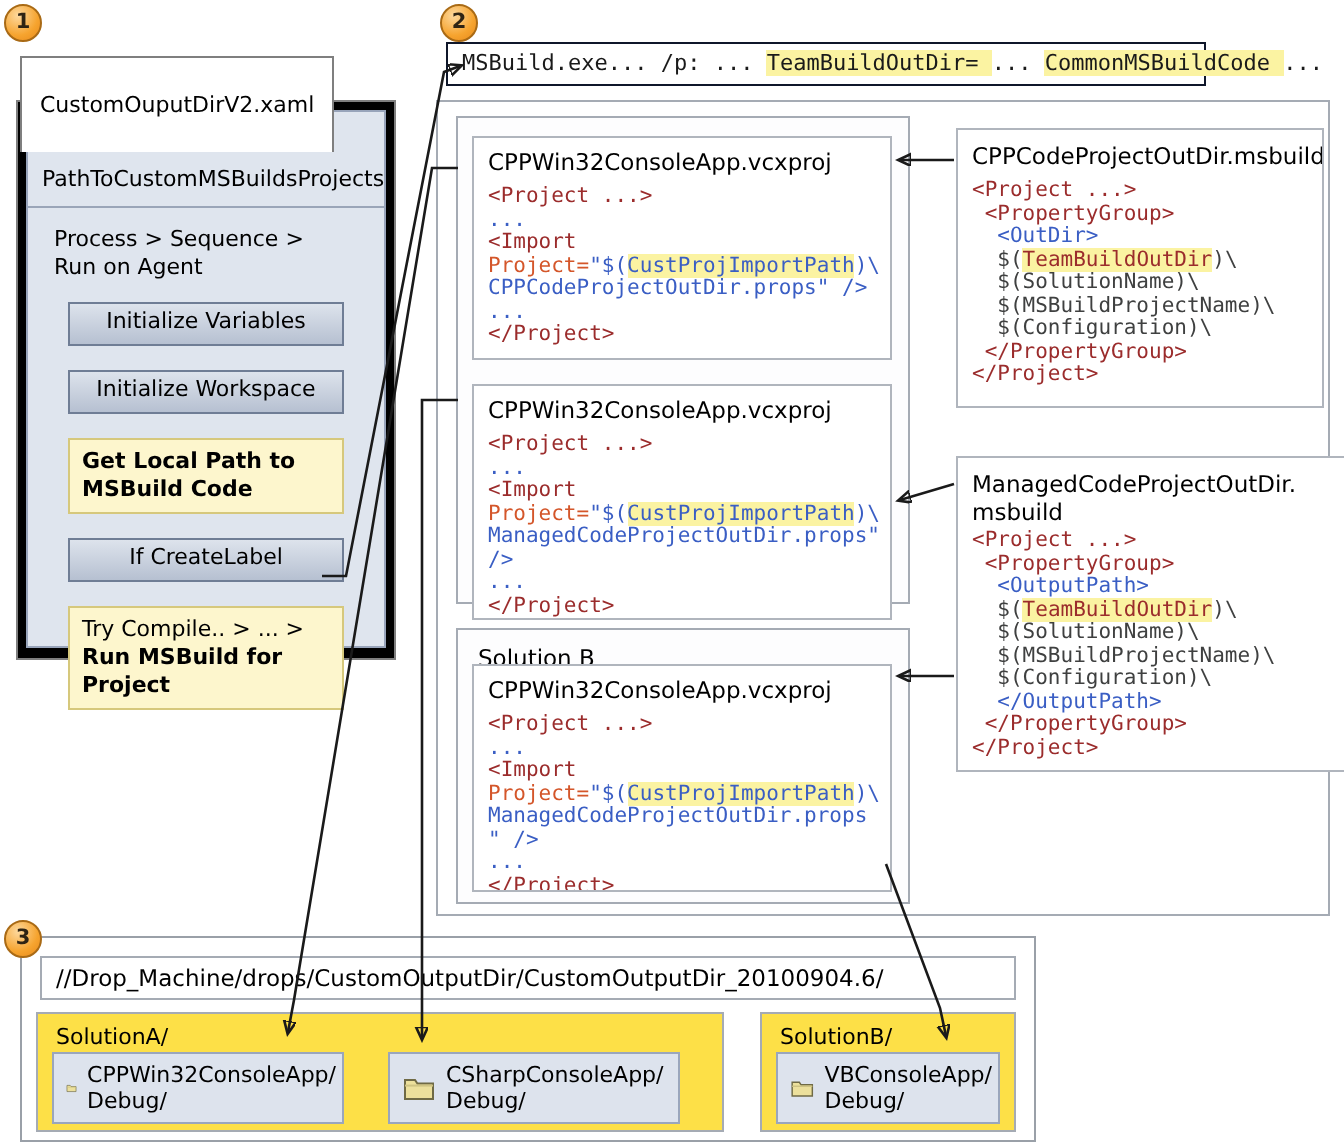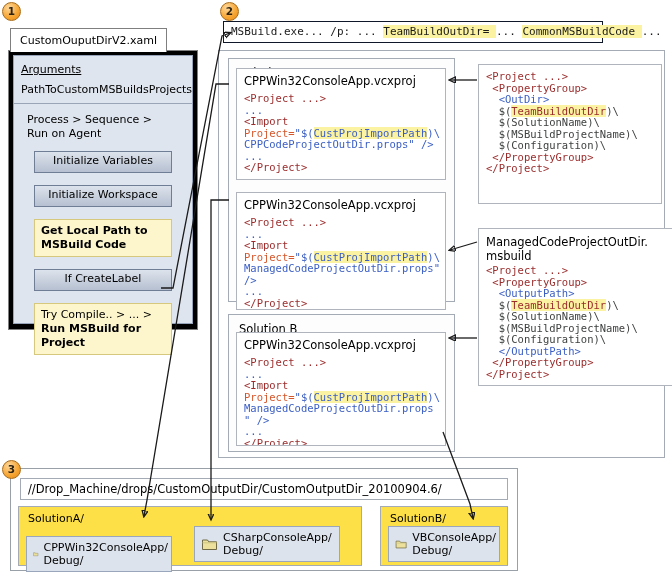--- a/index.html
+++ b/index.html
@@ -8,21 +8,21 @@
   .abs{position:absolute;box-sizing:border-box;}
 
   
   .badge{position:absolute;width:17px;height:17px;border-radius:50%;
     background:radial-gradient(circle at 35% 28%,#fdd89d 0%,#f6a42f 60%,#e8891b 100%);
     border:1px solid #a96a15;color:#2f2414;font-size:10.5px;line-height:17px;font-weight:bold;
     text-align:center;z-index:6;}
 
   
   #box1{left:8px;top:28px;width:190px;height:302px;z-index:1;}
-  #box1-tab{position:absolute;left:2px;top:0;height:23px;padding:0 9px;background:#fff;
+  #box1-tab{position:absolute;left:2px;top:0;height:23px;padding:12px 9px;background:#fff;
     border:1px solid #7f7f7f;border-bottom:none;font-size:11px;line-height:23px;color:#000;z-index:2;}
   #box1-main{position:absolute;left:0;top:22px;right:0;bottom:0;background:#000000;border:1px solid #7f7f7f;}
   #box1-panel{position:absolute;left:4px;top:4px;right:4px;bottom:5px;background:#dfe5ee;
     border:1px solid #98a4ba;padding-top:7px;font-size:11px;color:#000;}
   .p-label{margin:0 6px 7px 7px;}
   #arguments-label{text-decoration:underline;}
   .separator{border-top:1px solid #9aa5b8;margin:0 0 9px 0;}
   #process-path{margin:0 0 10px 13px;line-height:14px;}
   .activity{margin:0 auto 12px auto;width:138px;box-sizing:border-box;}
   .activity.gray{height:22px;background:linear-gradient(#dde3ec,#b6c0d1);border:1px solid #6f7d95;
@@ -65,21 +65,21 @@
   
   #box3{left:10px;top:468px;width:508px;height:103px;background:#fff;border:1px solid #9aa0a8;}
   #droppath{left:20px;top:478px;width:488px;height:22px;background:#fff;border:1px solid #a5abb4;
     font-size:11.5px;line-height:20px;padding-left:7px;color:#000;}
   .dropsol{background:#fde047;border:1px solid #a5abb4;}
   #dropA{left:18px;top:506px;width:344px;height:60px;}
   #dropB{left:380px;top:506px;width:128px;height:60px;}
   .dropsol .sol-label{padding:5px 0 0 9px;font-size:11px;}
   .folderitem{position:absolute;display:flex;align-items:center;gap:5px;background:#dde3ed;
     border:1px solid #9aa6bc;padding:0 3px 0 6px;box-sizing:border-box;}
-  #folder1{left:26px;top:526px;width:146px;height:36px;margin-top:10px;}
+  #folder1{left:26px;top:526px;width:146px;height:36px;}
   #folder2{left:194px;top:526px;width:146px;height:36px;}
   #folder3{left:388px;top:526px;width:112px;height:36px;}
   .flines{font-size:11px;line-height:13px;color:#000;}
 
   
   #arrows{position:absolute;left:0;top:0;width:672px;height:574px;z-index:5;pointer-events:none;}
   #arrows path{fill:none;stroke:#1a1a1a;stroke-width:1.3;}
 </style>
 </head>
 <body>
@@ -162,20 +162,21 @@
         <div class="cl"><span class="seg-tag">&lt;Import</span></div>
         <div class="cl"><span class="seg-attr">Project=</span><span class="seg-val">"$(</span><span class="seg-hl-val">CustProjImportPath</span><span class="seg-val">)\</span></div>
         <div class="cl"><span class="seg-val">ManagedCodeProjectOutDir.props</span></div>
         <div class="cl"><span class="seg-val">" /&gt;</span></div>
         <div class="cl"><span class="seg-val">...</span></div>
         <div class="cl"><span class="seg-tag">&lt;/Project&gt;</span></div>
       </div>
   </div>
 
   <div class="abs filebox" id="msbuildCpp">
+    <div class="boxtitle">CPPCodeProjectOutDir.msbuild</div>
     <div class="code">
         <div class="cl"><span class="seg-tag">&lt;Project ...&gt;</span></div>
         <div class="cl"><span class="seg-tag"> &lt;PropertyGroup&gt;</span></div>
         <div class="cl"><span class="seg-val">  &lt;OutDir&gt;</span></div>
         <div class="cl"><span class="seg-var">  $(</span><span class="seg-hl-tag">TeamBuildOutDir</span><span class="seg-var">)\</span></div>
         <div class="cl"><span class="seg-var">  $(SolutionName)\</span></div>
         <div class="cl"><span class="seg-var">  $(MSBuildProjectName)\</span></div>
         <div class="cl"><span class="seg-var">  $(Configuration)\</span></div>
         <div class="cl"><span class="seg-tag"> &lt;/PropertyGroup&gt;</span></div>
         <div class="cl"><span class="seg-tag">&lt;/Project&gt;</span></div>

